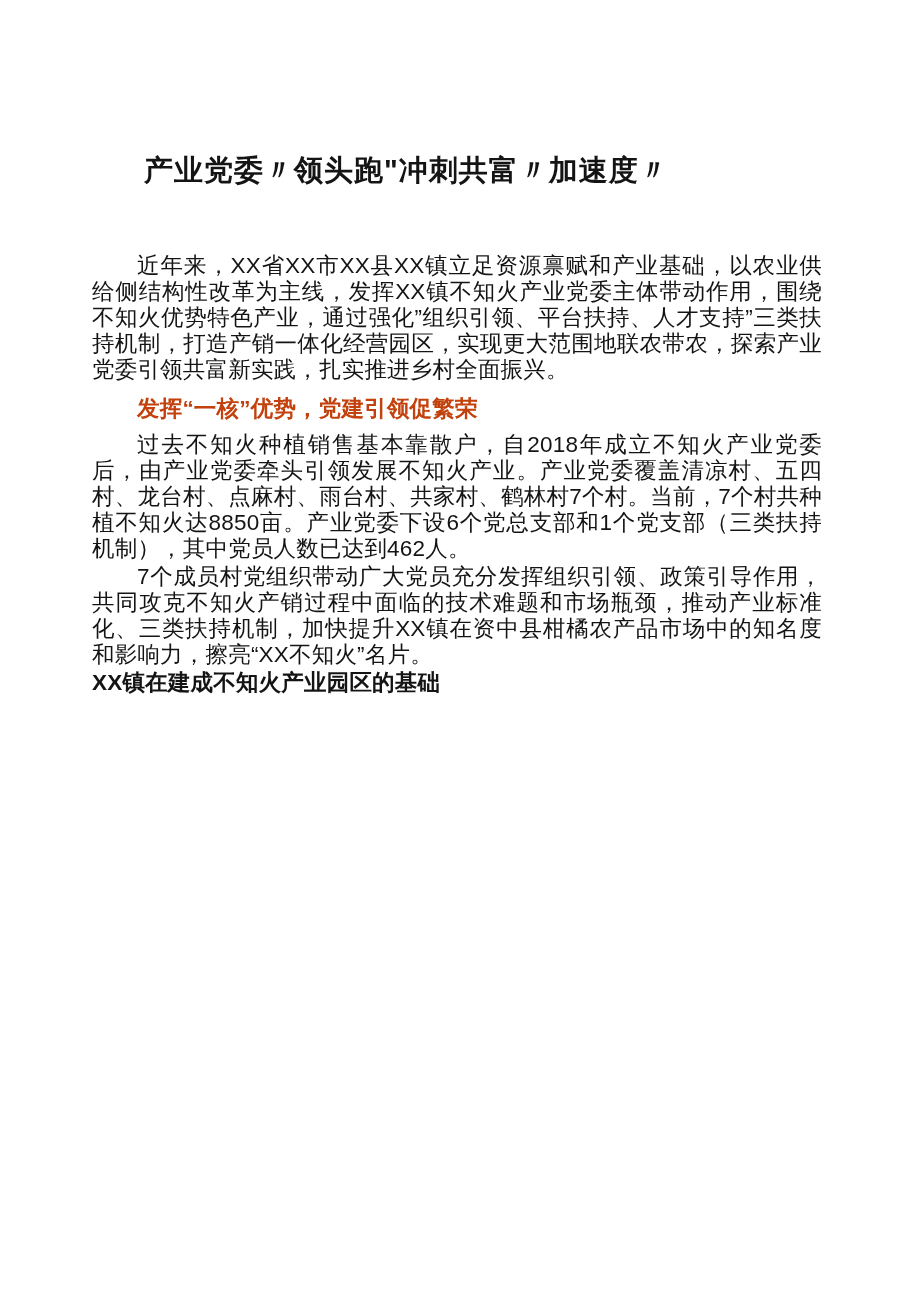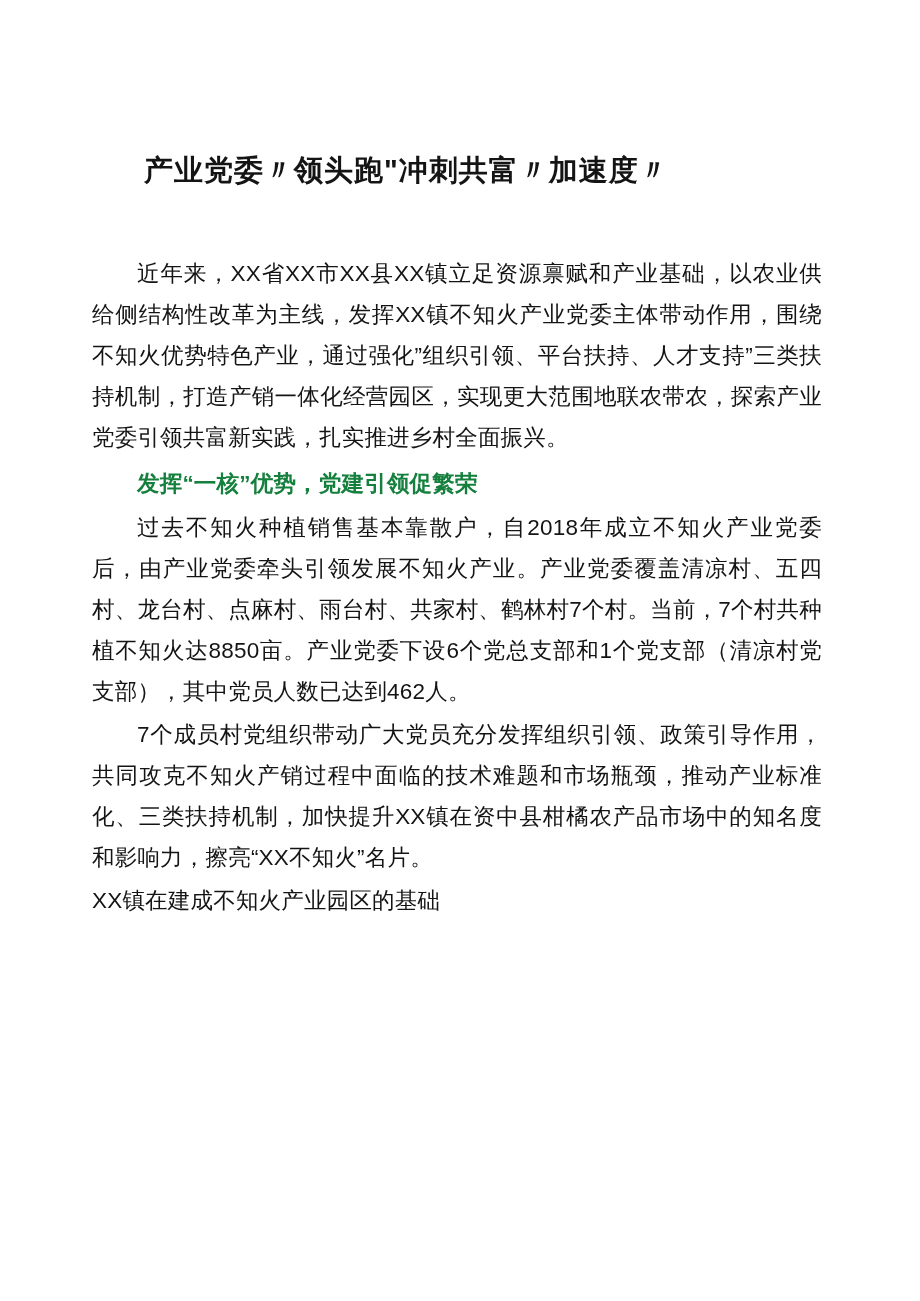--- a/index.html
+++ b/index.html
@@ -29,53 +29,54 @@
     line-height: 1.4;
     margin: 0 0 0 52px;
     color: #141414;
     white-space: nowrap;
   }
   .spacer-after-title {
     height: 62px;
   }
   p.body-para {
     font-size: 22.5px;
-    line-height: 41px;
+    line-height: 26px;
     margin: 0 6px 2px 0;
     text-align: justify;
     text-justify: inter-ideograph;
     text-indent: 2em;
     color: #141414;
     letter-spacing: 0.2px;
   }
   p.body-para.no-indent {
     text-indent: 0;
+    font-weight: bold;
   }
   h2.section-heading {
     font-size: 22.5px;
     font-weight: 700;
     line-height: 47px;
     margin: 0;
     text-indent: 2em;
-    color: #15803d;
+    color: #c2410c;
     letter-spacing: 0.2px;
   }
 </style>
 </head>
 <body>
 
 <div class="page">
 
   <h1 class="doc-title">产业党委〃领头跑"冲刺共富〃加速度〃</h1>
 
   <div class="spacer-after-title"></div>
 
   <p class="body-para">近年来，XX省XX市XX县XX镇立足资源禀赋和产业基础，以农业供给侧结构性改革为主线，发挥XX镇不知火产业党委主体带动作用，围绕不知火优势特色产业，通过强化”组织引领、平台扶持、人才支持”三类扶持机制，打造产销一体化经营园区，实现更大范围地联农带农，探索产业党委引领共富新实践，扎实推进乡村全面振兴。</p>
 
   <h2 class="section-heading">发挥“一核”优势，党建引领促繁荣</h2>
 
-  <p class="body-para">过去不知火种植销售基本靠散户，自2018年成立不知火产业党委后，由产业党委牵头引领发展不知火产业。产业党委覆盖清凉村、五四村、龙台村、点麻村、雨台村、共家村、鹤林村7个村。当前，7个村共种植不知火达8850亩。产业党委下设6个党总支部和1个党支部（清凉村党支部），其中党员人数已达到462人。</p>
+  <p class="body-para">过去不知火种植销售基本靠散户，自2018年成立不知火产业党委后，由产业党委牵头引领发展不知火产业。产业党委覆盖清凉村、五四村、龙台村、点麻村、雨台村、共家村、鹤林村7个村。当前，7个村共种植不知火达8850亩。产业党委下设6个党总支部和1个党支部（三类扶持机制），其中党员人数已达到462人。</p>
 
   <p class="body-para">7个成员村党组织带动广大党员充分发挥组织引领、政策引导作用，共同攻克不知火产销过程中面临的技术难题和市场瓶颈，推动产业标准化、三类扶持机制，加快提升XX镇在资中县柑橘农产品市场中的知名度和影响力，擦亮“XX不知火”名片。</p>
 
   <p class="body-para no-indent">XX镇在建成不知火产业园区的基础</p>
 
 </div>
 
 </body></html>

